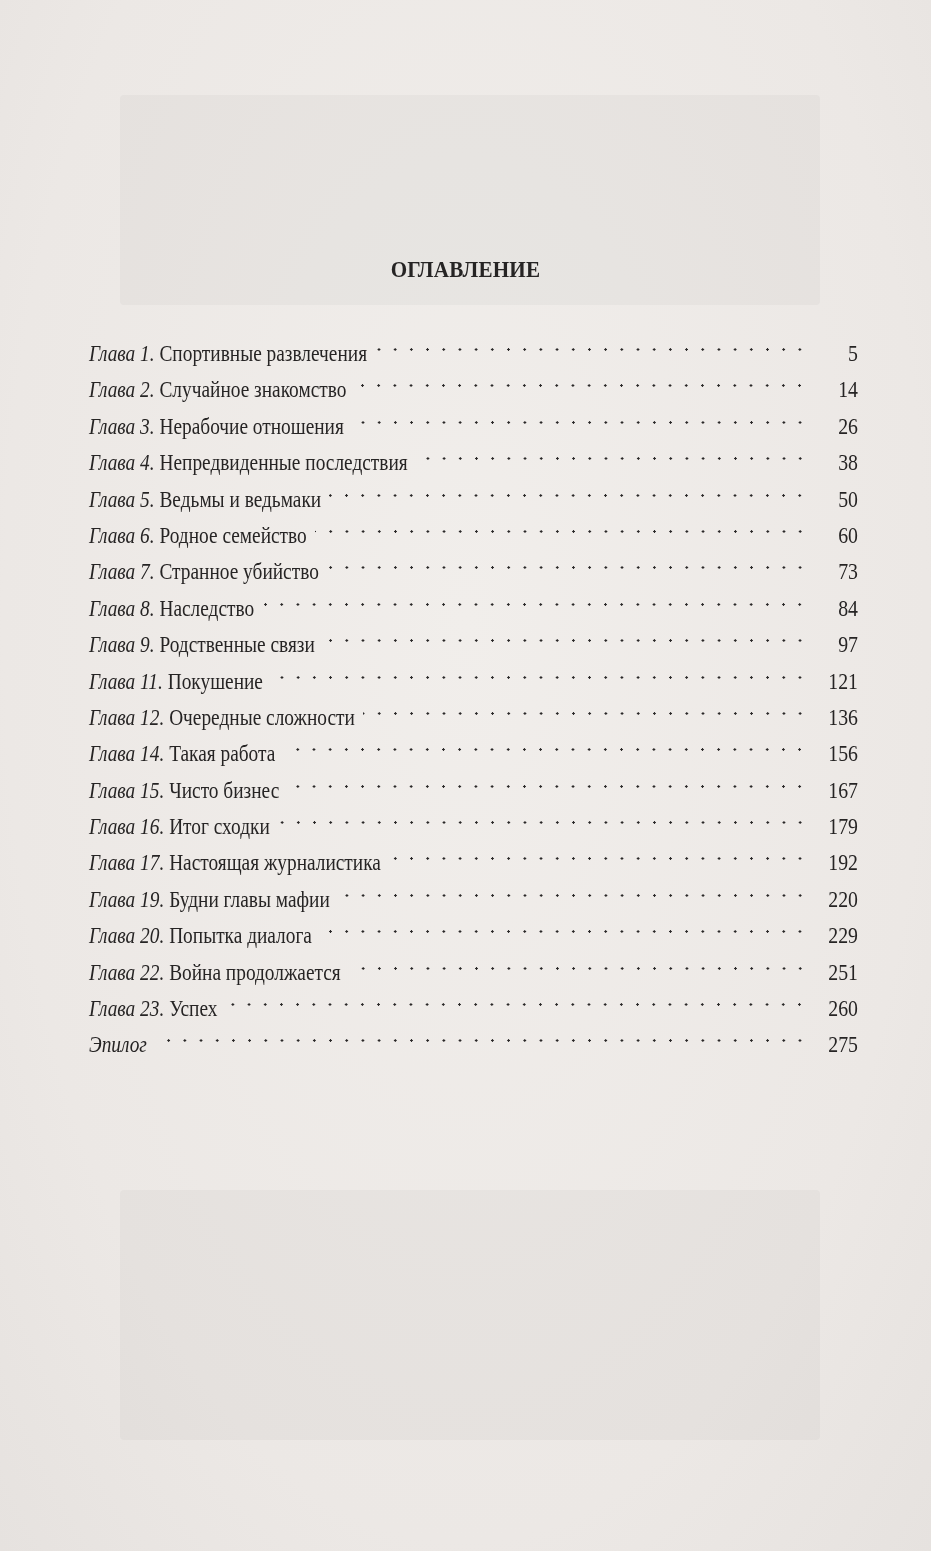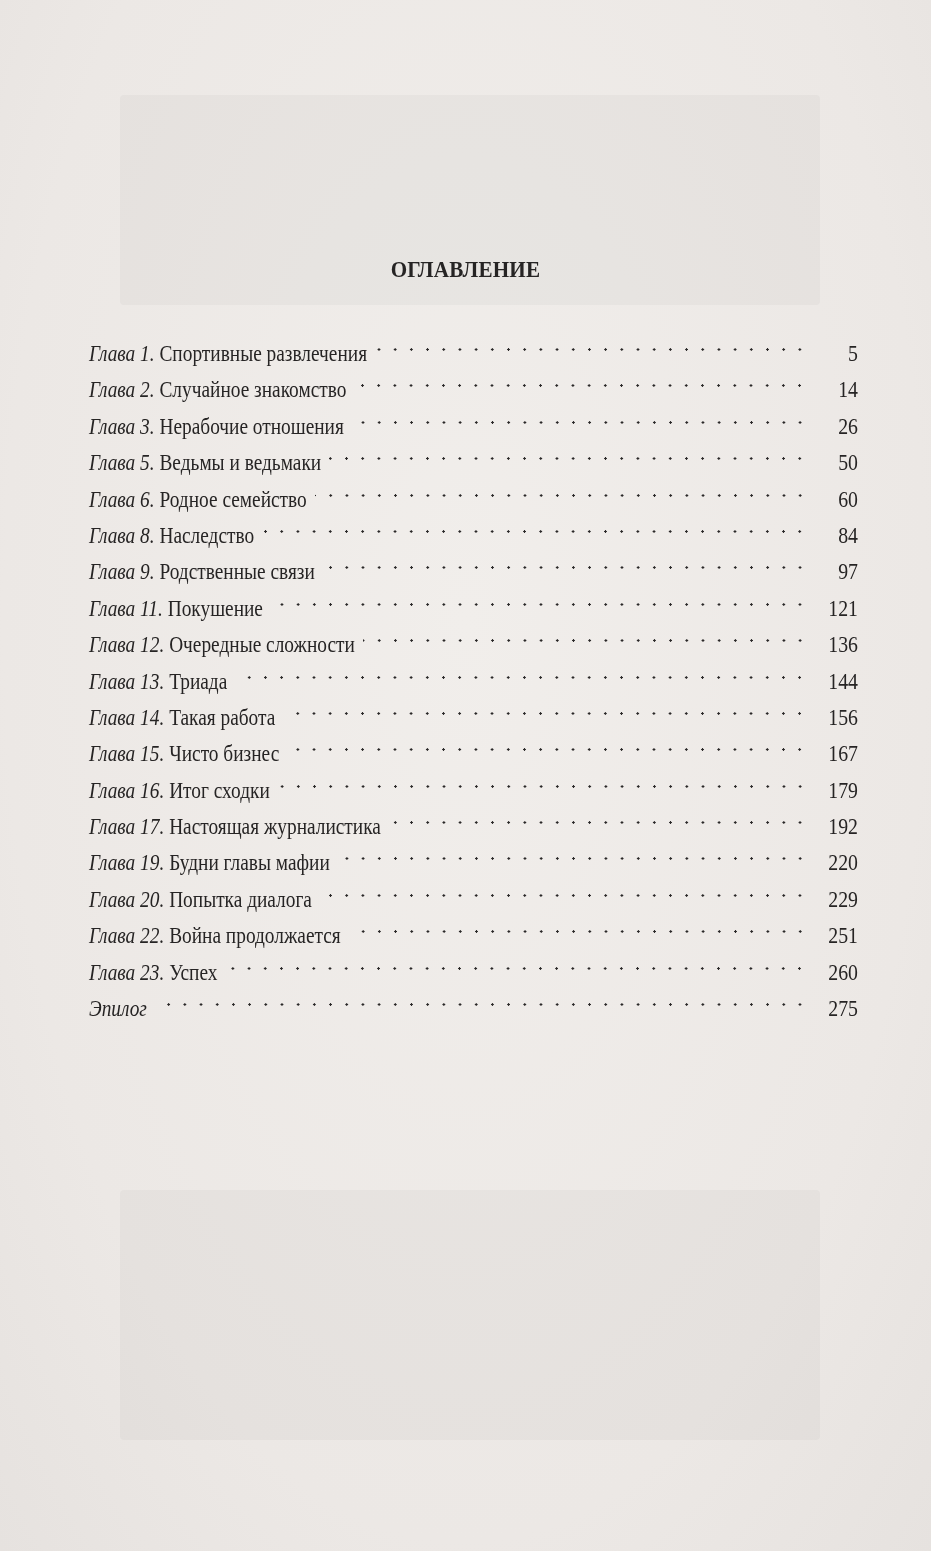--- a/index.html
+++ b/index.html
@@ -115,34 +115,48 @@
     <span class="pg" style="transform: scaleX(0.88); transform-origin: right center;">14</span>
   </div>
       <div class="row">
     <span class="label" style="transform: scaleX(0.86); margin-right: -41.4859px;">
       <span class="prefix">Глава 3.</span><span class="sp"> </span><span class="ttl">Нерабочие отношения</span>
     </span>
     <span class="leader"></span>
     <span class="pg" style="transform: scaleX(0.88); transform-origin: right center;">26</span>
   </div>
       <div class="row">
+    <span class="label" style="transform: scaleX(0.86); margin-right: -51.8787px;">
+      <span class="prefix">Глава 4.</span><span class="sp"> </span><span class="ttl">Непредвиденные последствия</span>
+    </span>
+    <span class="leader"></span>
+    <span class="pg" style="transform: scaleX(0.88); transform-origin: right center;">38</span>
+  </div>
+      <div class="row">
     <span class="label" style="transform: scaleX(0.86); margin-right: -37.7912px;">
       <span class="prefix">Глава 5.</span><span class="sp"> </span><span class="ttl">Ведьмы и ведьмаки</span>
     </span>
     <span class="leader"></span>
     <span class="pg" style="transform: scaleX(0.88); transform-origin: right center;">50</span>
   </div>
       <div class="row">
     <span class="label" style="transform: scaleX(0.86); margin-right: -35.4441px;">
       <span class="prefix">Глава 6.</span><span class="sp"> </span><span class="ttl">Родное семейство</span>
     </span>
     <span class="leader"></span>
     <span class="pg" style="transform: scaleX(0.88); transform-origin: right center;">60</span>
   </div>
       <div class="row">
+    <span class="label" style="transform: scaleX(0.86); margin-right: -37.4128px;">
+      <span class="prefix">Глава 7.</span><span class="sp"> </span><span class="ttl">Странное убийство</span>
+    </span>
+    <span class="leader"></span>
+    <span class="pg" style="transform: scaleX(0.88); transform-origin: right center;">73</span>
+  </div>
+      <div class="row">
     <span class="label" style="transform: scaleX(0.86); margin-right: -26.8909px;">
       <span class="prefix">Глава 8.</span><span class="sp"> </span><span class="ttl">Наследство</span>
     </span>
     <span class="leader"></span>
     <span class="pg" style="transform: scaleX(0.88); transform-origin: right center;">84</span>
   </div>
       <div class="row">
     <span class="label" style="transform: scaleX(0.86); margin-right: -36.7697px;">
       <span class="prefix">Глава 9.</span><span class="sp"> </span><span class="ttl">Родственные связи</span>
     </span>
@@ -157,27 +171,20 @@
     <span class="pg" style="transform: scaleX(0.88); transform-origin: right center;">121</span>
   </div>
       <div class="row">
     <span class="label" style="transform: scaleX(0.86); margin-right: -43.2687px;">
       <span class="prefix">Глава 12.</span><span class="sp"> </span><span class="ttl">Очередные сложности</span>
     </span>
     <span class="leader"></span>
     <span class="pg" style="transform: scaleX(0.88); transform-origin: right center;">136</span>
   </div>
       <div class="row">
-    <span class="label" style="transform: scaleX(0.86); margin-right: -22.5116px;">
-      <span class="prefix">Глава 13.</span><span class="sp"> </span><span class="ttl">Триада</span>
-    </span>
-    <span class="leader"></span>
-    <span class="pg" style="transform: scaleX(0.88); transform-origin: right center;">144</span>
-  </div>
-      <div class="row">
     <span class="label" style="transform: scaleX(0.86); margin-right: -30.3319px;">
       <span class="prefix">Глава 14.</span><span class="sp"> </span><span class="ttl">Такая работа</span>
     </span>
     <span class="leader"></span>
     <span class="pg" style="transform: scaleX(0.88); transform-origin: right center;">156</span>
   </div>
       <div class="row">
     <span class="label" style="transform: scaleX(0.86); margin-right: -30.9684px;">
       <span class="prefix">Глава 15.</span><span class="sp"> </span><span class="ttl">Чисто бизнес</span>
     </span>

